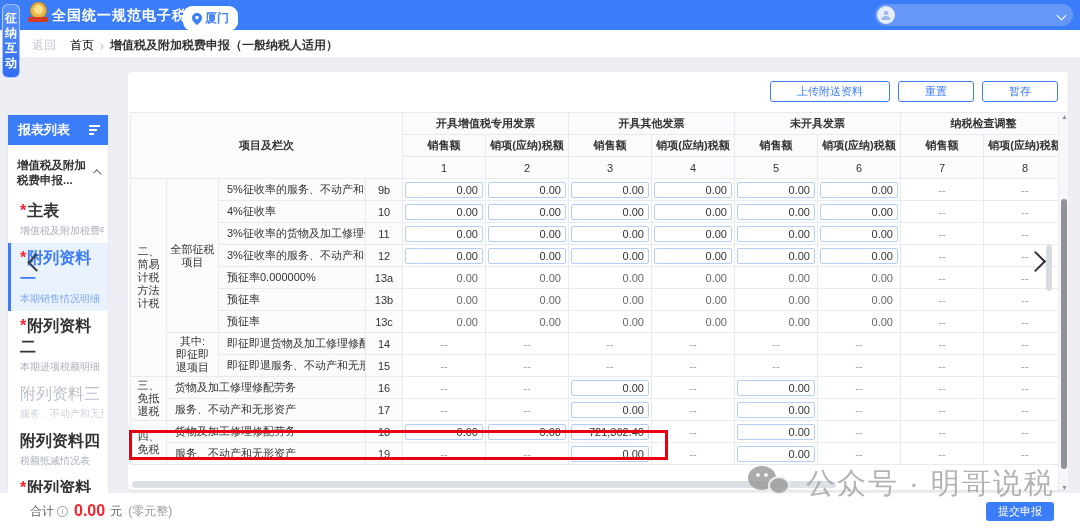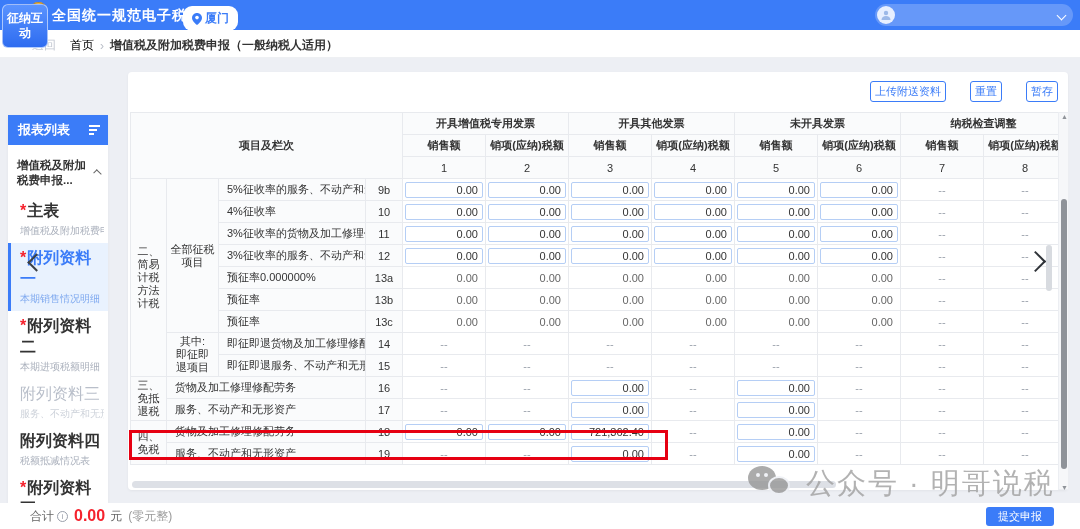--- a/index.html
+++ b/index.html
@@ -20,21 +20,21 @@
 
   
   .chv{display:inline-block;width:7px;height:7px;border-top:2px solid currentColor;border-right:2px solid currentColor;}
   .chv.up{transform:rotate(-45deg);}
   .chv.down{transform:rotate(135deg);}
   .chv.left{transform:rotate(-135deg);}
   .chv.right{transform:rotate(45deg);}
   .chv.thin{border-width:1.5px;}
 
   
-  .side-tab{position:absolute;left:2px;top:4px;width:46px;background:linear-gradient(180deg,#5a93ff,#2e6cf0);border:1px solid rgba(255,255,255,.55);border-radius:6px;color:#fff;font-size:12px;font-weight:bold;text-align:center;line-height:15px;padding:6px 0;z-index:20;}
+  .side-tab{position:absolute;left:2px;top:4px;width:18px;background:linear-gradient(180deg,#5a93ff,#2e6cf0);border:1px solid rgba(255,255,255,.55);border-radius:6px;color:#fff;font-size:12px;font-weight:bold;text-align:center;line-height:15px;padding:6px 0;z-index:20;}
 
   
   .crumbbar{position:absolute;left:0;top:30px;width:1080px;height:28px;background:#fff;border-bottom:1px solid #eef0f3;}
   .back{position:absolute;left:32px;top:7px;font-size:12px;color:#c3c8d2;}
   .crumb{position:absolute;left:70px;top:7px;font-size:12px;color:#333;display:flex;gap:6px;align-items:center;}
   .crumb .home{color:#000000;}
   .crumb .sep{color:#b9bec8;}
   .crumb .cur{color:#333;font-weight:bold;}
 
   
@@ -51,21 +51,21 @@
   .sb-item.active .t{color:#3b7cf8;}
   .sb-item.active .s{color:#7fa9ef;}
   .sb-item.disabled .t{color:#b9bfca;font-weight:normal;}
   .sb-item.disabled .s{color:#cdd2da;}
   .collapse-handle{position:absolute;left:30px;top:255px;z-index:25;color:#3a3f46;cursor:pointer;}
   .collapse-handle .chv{width:13px;height:13px;border-width:2px;}
 
   
   .card{position:absolute;left:128px;top:72px;width:940px;height:418px;background:#fff;border-radius:4px;box-shadow:0 1px 3px rgba(0,0,0,.05);}
   .toolbar{position:absolute;top:9px;right:10px;display:flex;gap:8px;}
-  .obtn{height:21px;padding:0 4px;background:#fff;border:1px solid #3b7cf8;color:#3b7cf8;font-size:11px;border-radius:3px;cursor:pointer;margin-left:16px;}
+  .obtn{height:21px;padding:0 26px;background:#fff;border:1px solid #3b7cf8;color:#3b7cf8;font-size:11px;border-radius:3px;cursor:pointer;}
 
   
   table.decl{position:absolute;left:2px;top:40px;border-collapse:collapse;table-layout:fixed;width:936px;}
   .decl th,.decl td{border:1px solid #e8eaee;font-size:11px;color:#333;overflow:hidden;}
   .decl th{background:#fafbfc;font-weight:bold;height:22px;padding:0 2px;}
   .decl td{height:22px;background:#fff;}
   td.gc{background:#fafbfc;font-size:11px;padding:2px 3px;text-align:center;vertical-align:middle;white-space:pre-line;line-height:13px;}
   td.lc{background:#fafbfc;padding:0 4px 0 8px;text-align:left;white-space:nowrap;}
   td.nc{background:#fafbfc;text-align:center;}
   td.ic{padding:0 2px;}
@@ -79,21 +79,21 @@
   .scroll-right{position:absolute;left:1028px;top:254px;color:#2f3338;z-index:7;cursor:pointer;}
   .scroll-right .chv{width:15px;height:15px;border-width:2px;}
   .inner-thumb{position:absolute;left:1046px;top:245px;width:6px;height:46px;background:#d8dbe0;border-radius:3px;z-index:7;cursor:pointer;}
   .vtrack{position:absolute;left:1058px;top:112px;width:11px;height:378px;background:#f6f7f9;border:1px solid #eceef2;z-index:7;}
   .vthumb{position:absolute;left:2px;top:86px;width:6px;height:270px;background:#8f9399;border-radius:3px;cursor:pointer;}
   .vtrack .ar{position:absolute;left:1px;font-size:7px;color:#8f9399;width:9px;text-align:center;}
   .ar.up{top:0;}
   .ar.dn{bottom:-2px;}
 
   
-  .bottombar{position:absolute;left:0;bottom:0;width:1080px;height:26px;background:#fff;display:flex;align-items:center;padding:0 26px 0 30px;z-index:10;}
+  .bottombar{position:absolute;left:0;bottom:0;width:1080px;height:36px;background:#fff;display:flex;align-items:center;padding:0 26px 0 30px;z-index:10;}
   .total-label{font-size:12px;color:#666;}
   .info{width:11px;height:11px;border:1px solid #9aa0ab;border-radius:50%;color:#9aa0ab;font-size:8px;display:inline-flex;align-items:center;justify-content:center;margin:0 6px 0 3px;}
   .total-val{font-size:16px;font-weight:bold;color:#f5222d;margin-right:5px;}
   .unit{font-size:12px;color:#666;margin-right:6px;}
   .words{font-size:12px;color:#999;}
   .submit{margin-left:auto;height:19px;padding:0 12px;background:#3b7cf8;border:none;color:#fff;font-size:11px;border-radius:3px;cursor:pointer;}
 
   
   .wm{position:absolute;left:748px;top:464px;display:flex;align-items:center;gap:10px;z-index:30;opacity:.8;pointer-events:none;}
   .wm-icon{position:relative;width:48px;height:40px;}

